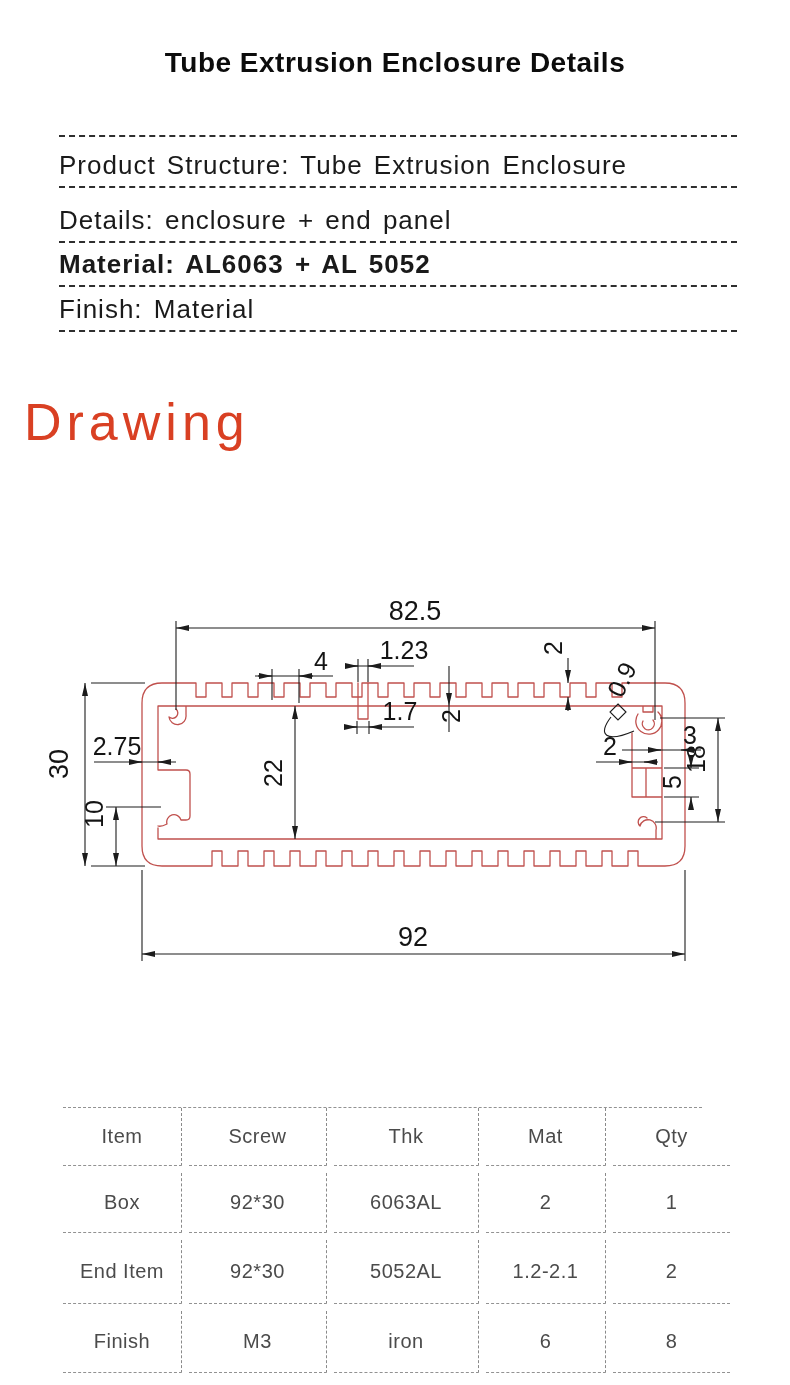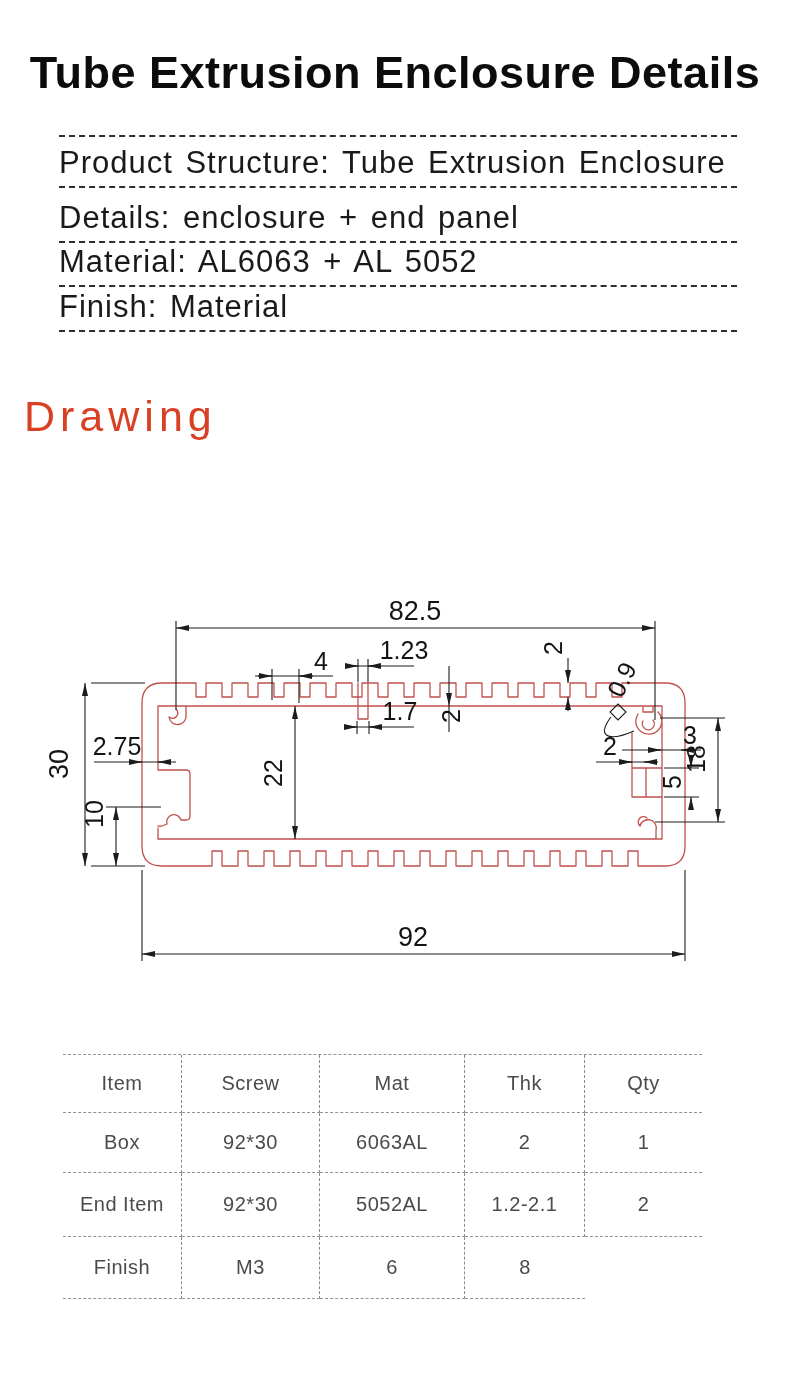--- a/index.html
+++ b/index.html
@@ -2,51 +2,52 @@
 <html><head>
 <meta charset="utf-8">
 <style>
   html,body { margin:0; padding:0; }
   body {
     width:790px; height:1385px; position:relative; background:#ffffff;
     font-family:"Liberation Sans", sans-serif; overflow:hidden;
   }
   .page-title {
     position:absolute; top:47px; left:0; right:0; text-align:center;
-    font-size:45px; font-weight:bold; color:#0c0c0c; letter-spacing:0.5px;
+    font-size:28px; font-weight:bold; color:#0c0c0c; letter-spacing:0.5px;
   }
   .specs {
     position:absolute; left:59px; top:135px; width:678px;
     border-top:2px dashed #2e2e2e;
   }
   .spec-row {
     border-bottom:2px dashed #2e2e2e;
     display:flex; align-items:flex-end;
-    font-size:31px; color:#1a1a1a; letter-spacing:1px; word-spacing:3px;
+    font-size:26px; color:#1a1a1a; letter-spacing:1px; word-spacing:3px;
     padding-bottom:5px; box-sizing:border-box;
   }
   .spec-row.r1 { height:51px; }
   .spec-row.r2 { height:55px; }
-  .spec-row.r3 { height:44px; }
+  .spec-row.r3 { height:44px;font-weight:bold; }
   .spec-row.r4 { height:45px; }
   .drawing-heading {
     position:absolute; left:24px; top:392px;
-    font-size:43px; color:#d94023; letter-spacing:5px;
+    font-size:52px; color:#d94023; letter-spacing:5px;
   }
   .cad { position:absolute; left:0; top:560px; }
   .red  { stroke:#c0504d; stroke-width:1.3; fill:none; stroke-linejoin:round; stroke-linecap:round; }
   .dl   { stroke:#1c1c1c; stroke-width:1.1; fill:none; }
   .dt   { font-family:"Liberation Sans", sans-serif; font-size:25px; fill:#141414; }
   .dt.big { font-size:27px; }
   .spec-table {
-    position:absolute; left:63px; top:1054px; width:639px;
+    position:absolute; left:63px; top:1107px; width:639px;
     display:grid;
     grid-template-columns:119px 138px 145px 120px 117px;
     grid-template-rows:58px 60px 64px 62px;
     border-top:1px dashed #929292;
+    gap:7px;
   }
   .spec-table > div {
     display:flex; align-items:center; justify-content:center;
     border-bottom:1px dashed #929292;
     font-size:20px; color:#4b4b4b; letter-spacing:0.5px;
   }
   .spec-table > div.vb { border-right:1px dashed #8a8a8a; }
 </style>
 </head>
 <body>
@@ -210,33 +211,34 @@
     <line class="dl" x1="718" y1="158" x2="718" y2="262" marker-start="url(#aS)" marker-end="url(#aE)"></line>
     <line class="dl" x1="660" y1="158" x2="725" y2="158"></line>
     <line class="dl" x1="655" y1="262" x2="725" y2="262"></line>
     <text class="dt" x="705" y="199" text-anchor="middle" transform="rotate(-90 705 199)">18</text>
   </g>
 </svg>
 
 <div class="spec-table">
   <div class="vb">Item</div>
   <div class="vb">Screw</div>
+  <div class="vb">Thk</div>
   <div class="vb">Mat</div>
-  <div class="vb">Thk</div>
   <div>Qty</div>
 
   <div class="vb">Box</div>
   <div class="vb">92*30</div>
   <div class="vb">6063AL</div>
   <div class="vb">2</div>
   <div>1</div>
 
   <div class="vb">End Item</div>
   <div class="vb">92*30</div>
   <div class="vb">5052AL</div>
   <div class="vb">1.2-2.1</div>
   <div>2</div>
 
   <div class="vb">Finish</div>
   <div class="vb">M3</div>
+  <div class="vb">iron</div>
   <div class="vb">6</div>
   <div>8</div>
 </div>
 
 </body></html>

